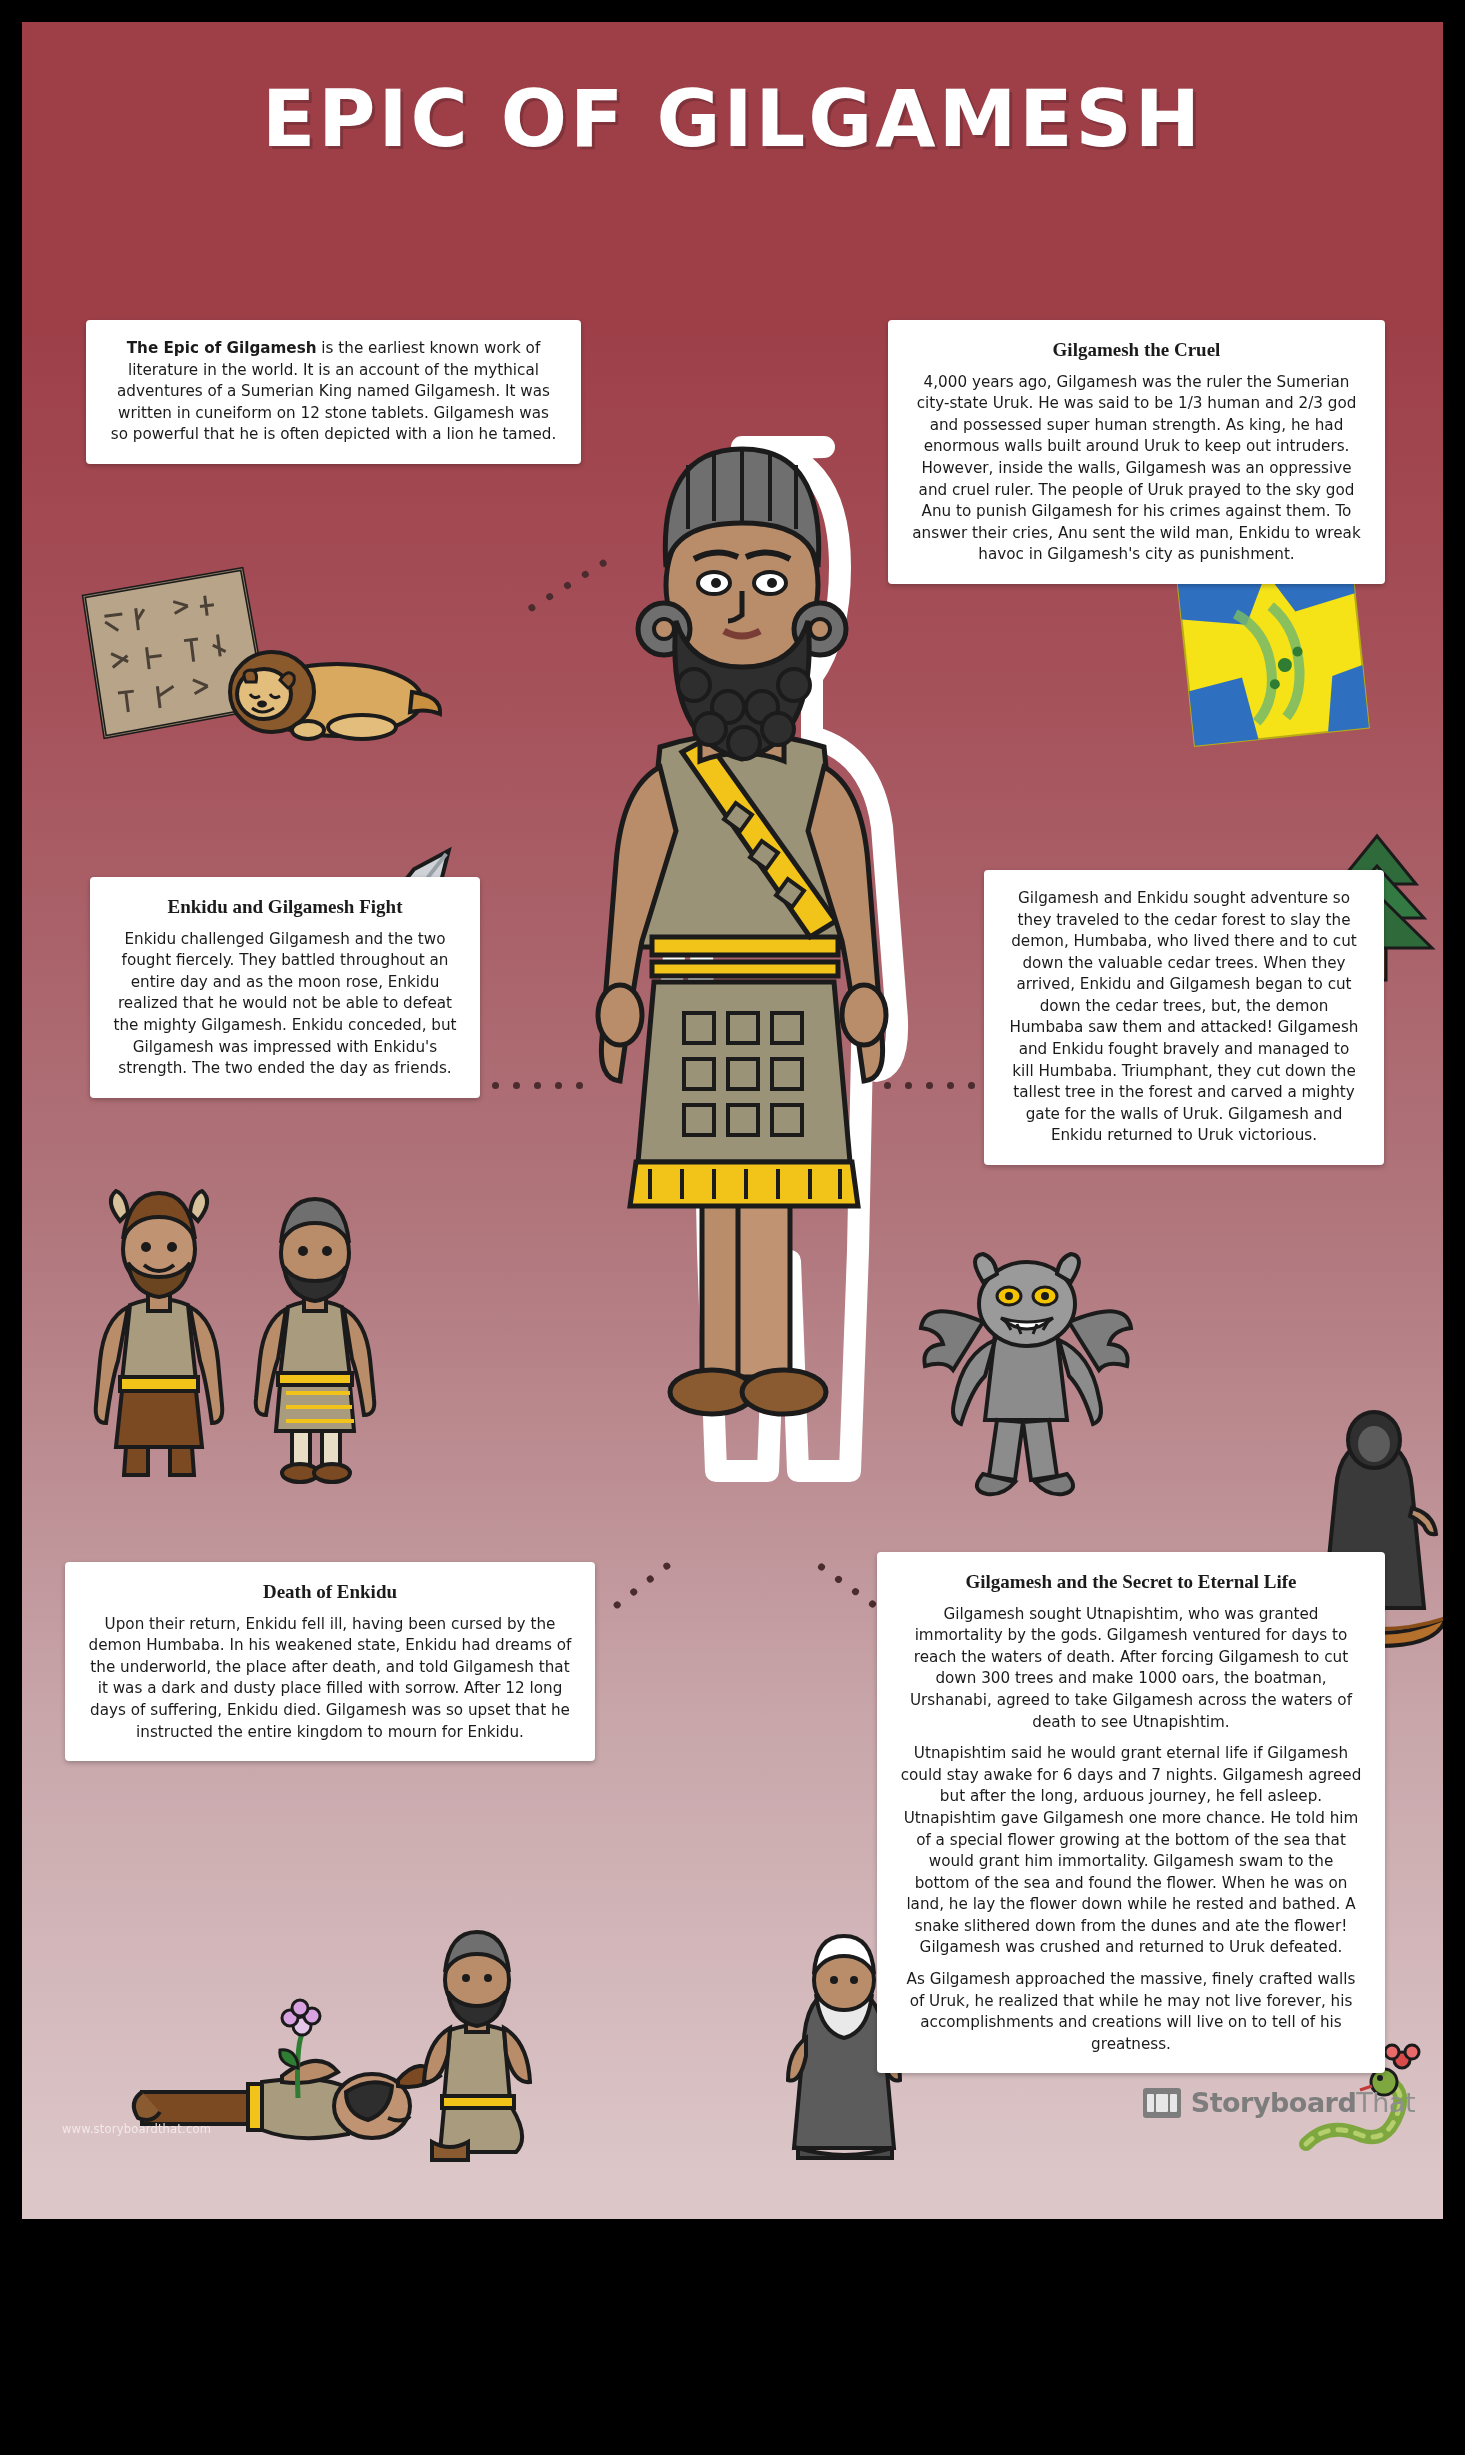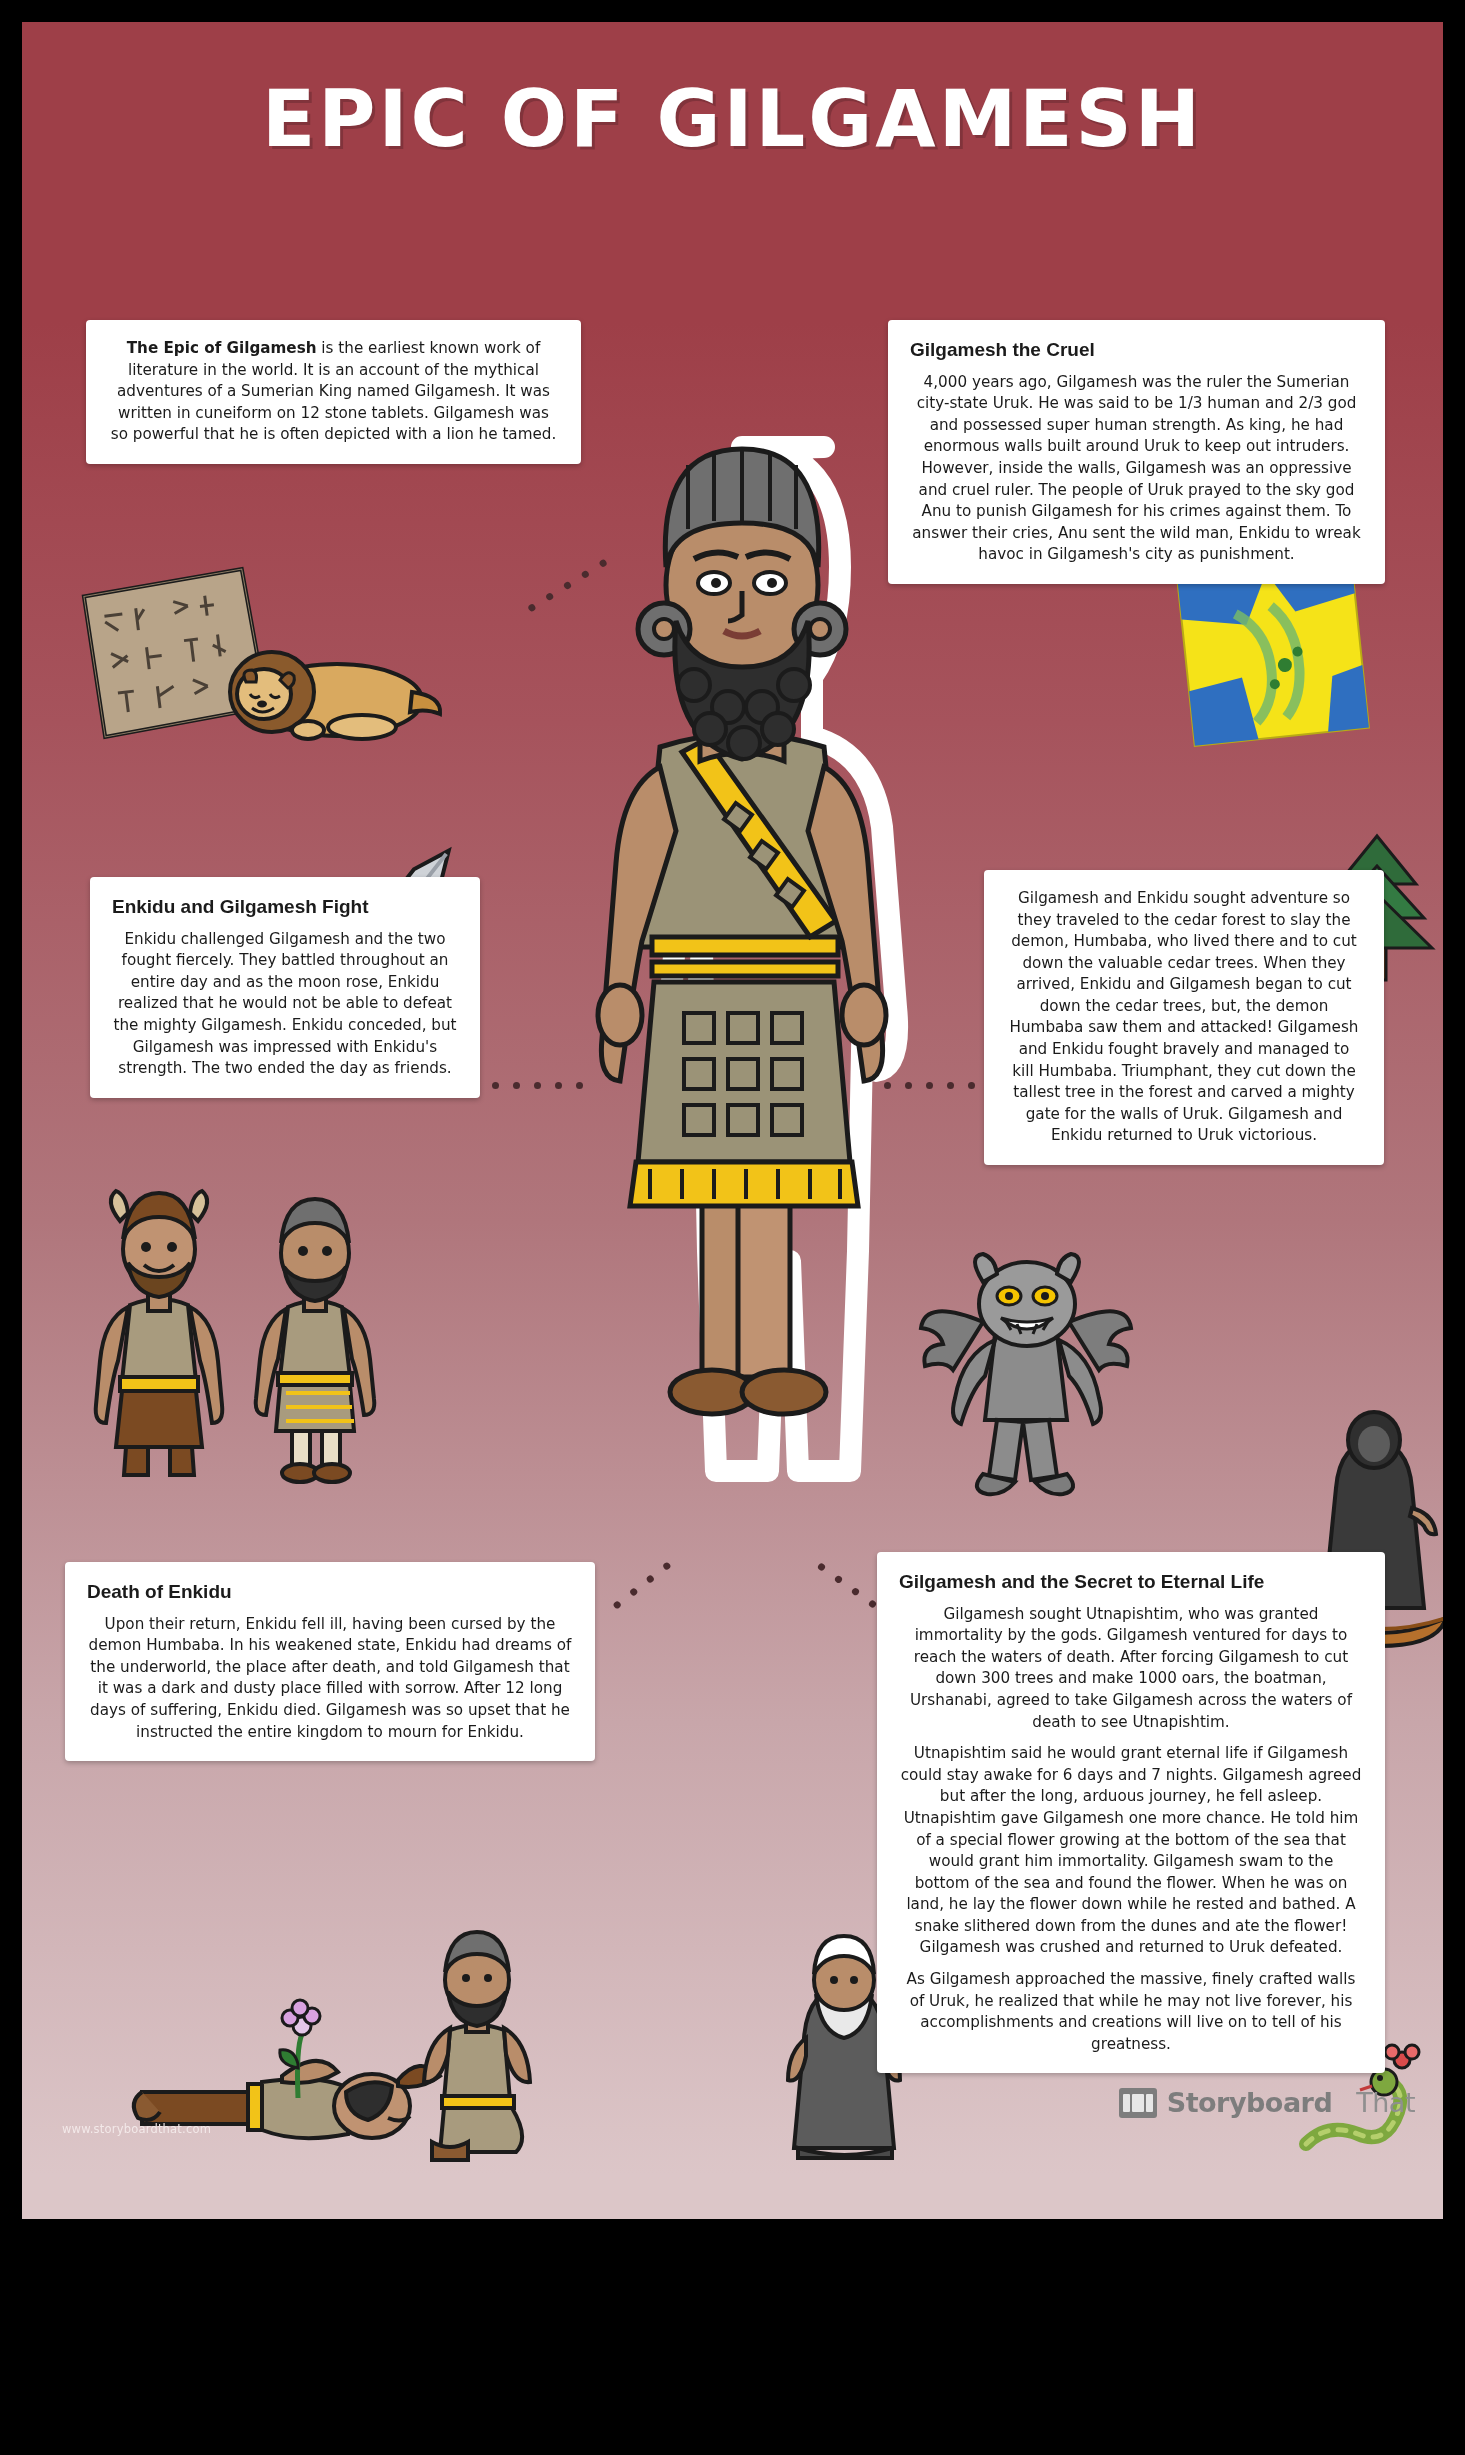--- a/index.html
+++ b/index.html
@@ -57,24 +57,25 @@
 
   
   .card {
     position: absolute;
     background: #ffffff;
     border-radius: 4px;
     box-shadow: 0 2px 5px rgba(0,0,0,0.25);
     padding: 18px 22px;
   }
   .card .card-title {
-    font-family: Liberation Sans, sans-serif;
+    font-family: Liberation Serif, serif;
     font-weight: 700;
     font-size: 19px;
     color: #1b1b1b;
+    text-align: center;
     margin-bottom: 10px;
     line-height: 1.25;
   }
   .card p {
     margin: 0 0 10px 0;
     font-family: "DejaVu Sans", sans-serif;
     font-size: 15.2px;
     line-height: 1.42;
     color: #1b1b1b;
     text-align: center;
@@ -130,21 +131,21 @@
     display: block; width: 7px; height: 18px; background: #e7e7e7; border-radius: 1px;
   }
   #brand .brand-mark i.w { width: 12px; }
   #brand .brand-text {
     font-family: "DejaVu Sans", sans-serif;
     font-weight: 700;
     font-size: 27px;
     color: #7d7d7d;
     letter-spacing: -0.5px;
   }
-  #brand .brand-text em { font-style: normal; color: #8f8f8f; font-weight: 400; padding-left: 24px; }
+  #brand .brand-text em { font-style: normal; color: #8f8f8f; font-weight: 400; }
 
   
   .art { position: absolute; }
 
   
   #art-gilgamesh { left: 520px; top: 395px; width: 400px; height: 1120px; }
 
   
   #art-tablet-lion { left: 40px; top: 545px; width: 400px; height: 210px; }
 

